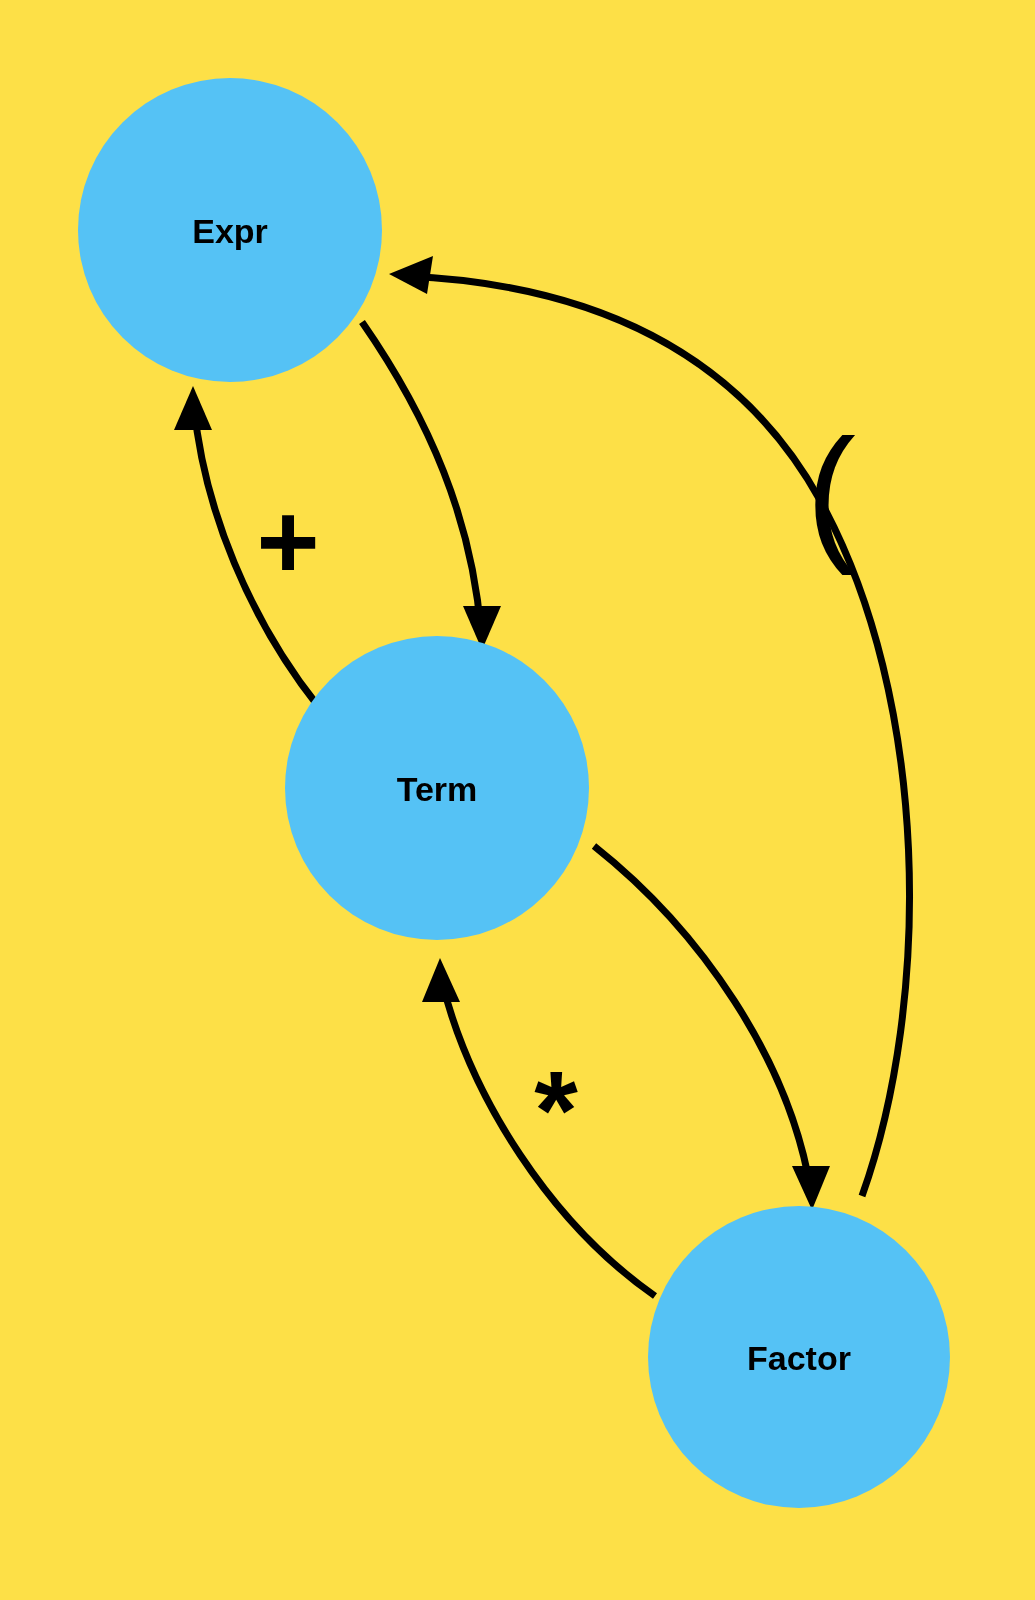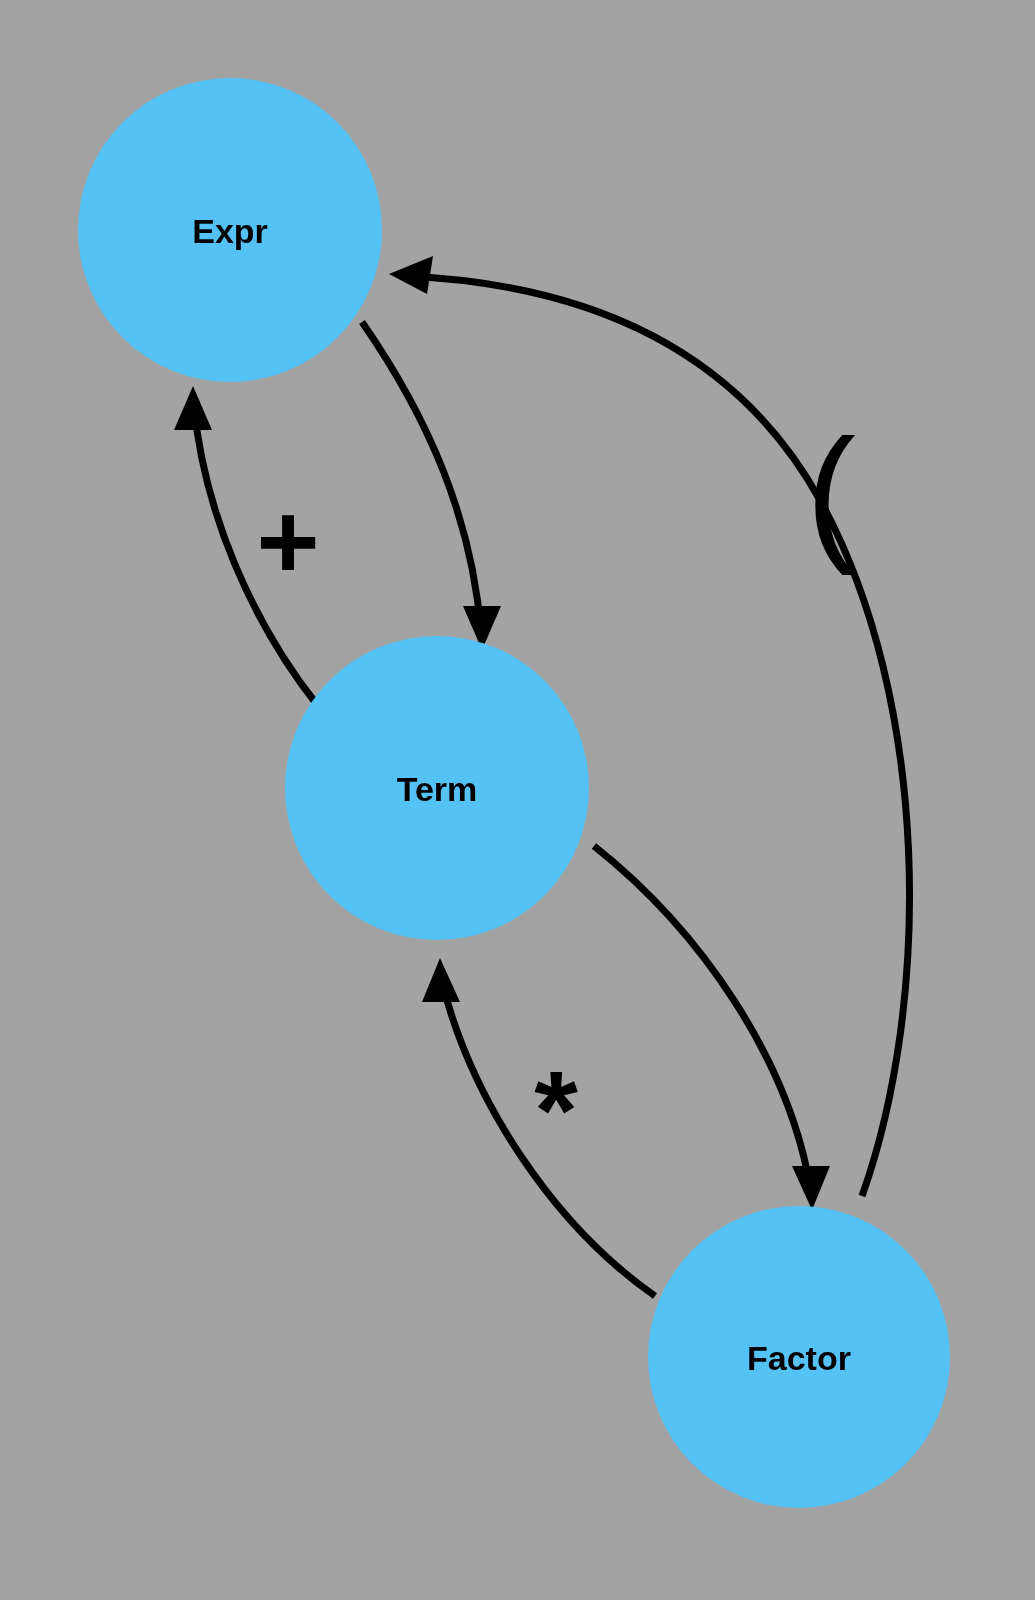--- a/index.html
+++ b/index.html
@@ -4,21 +4,21 @@
 <style>
   html, body {
     margin: 0;
     padding: 0;
     background: #ffffff;
   }
   #diagram-root {
     position: relative;
     width: 1035px;
     height: 1600px;
-    background: #a3a3a3;
+    background: #fde047;
     overflow: hidden;
     font-family: "Liberation Sans", sans-serif;
   }
   svg.graph-canvas {
     position: absolute;
     top: 0; left: 0;
     width: 1035px;
     height: 1600px;
     display: block;
   }

